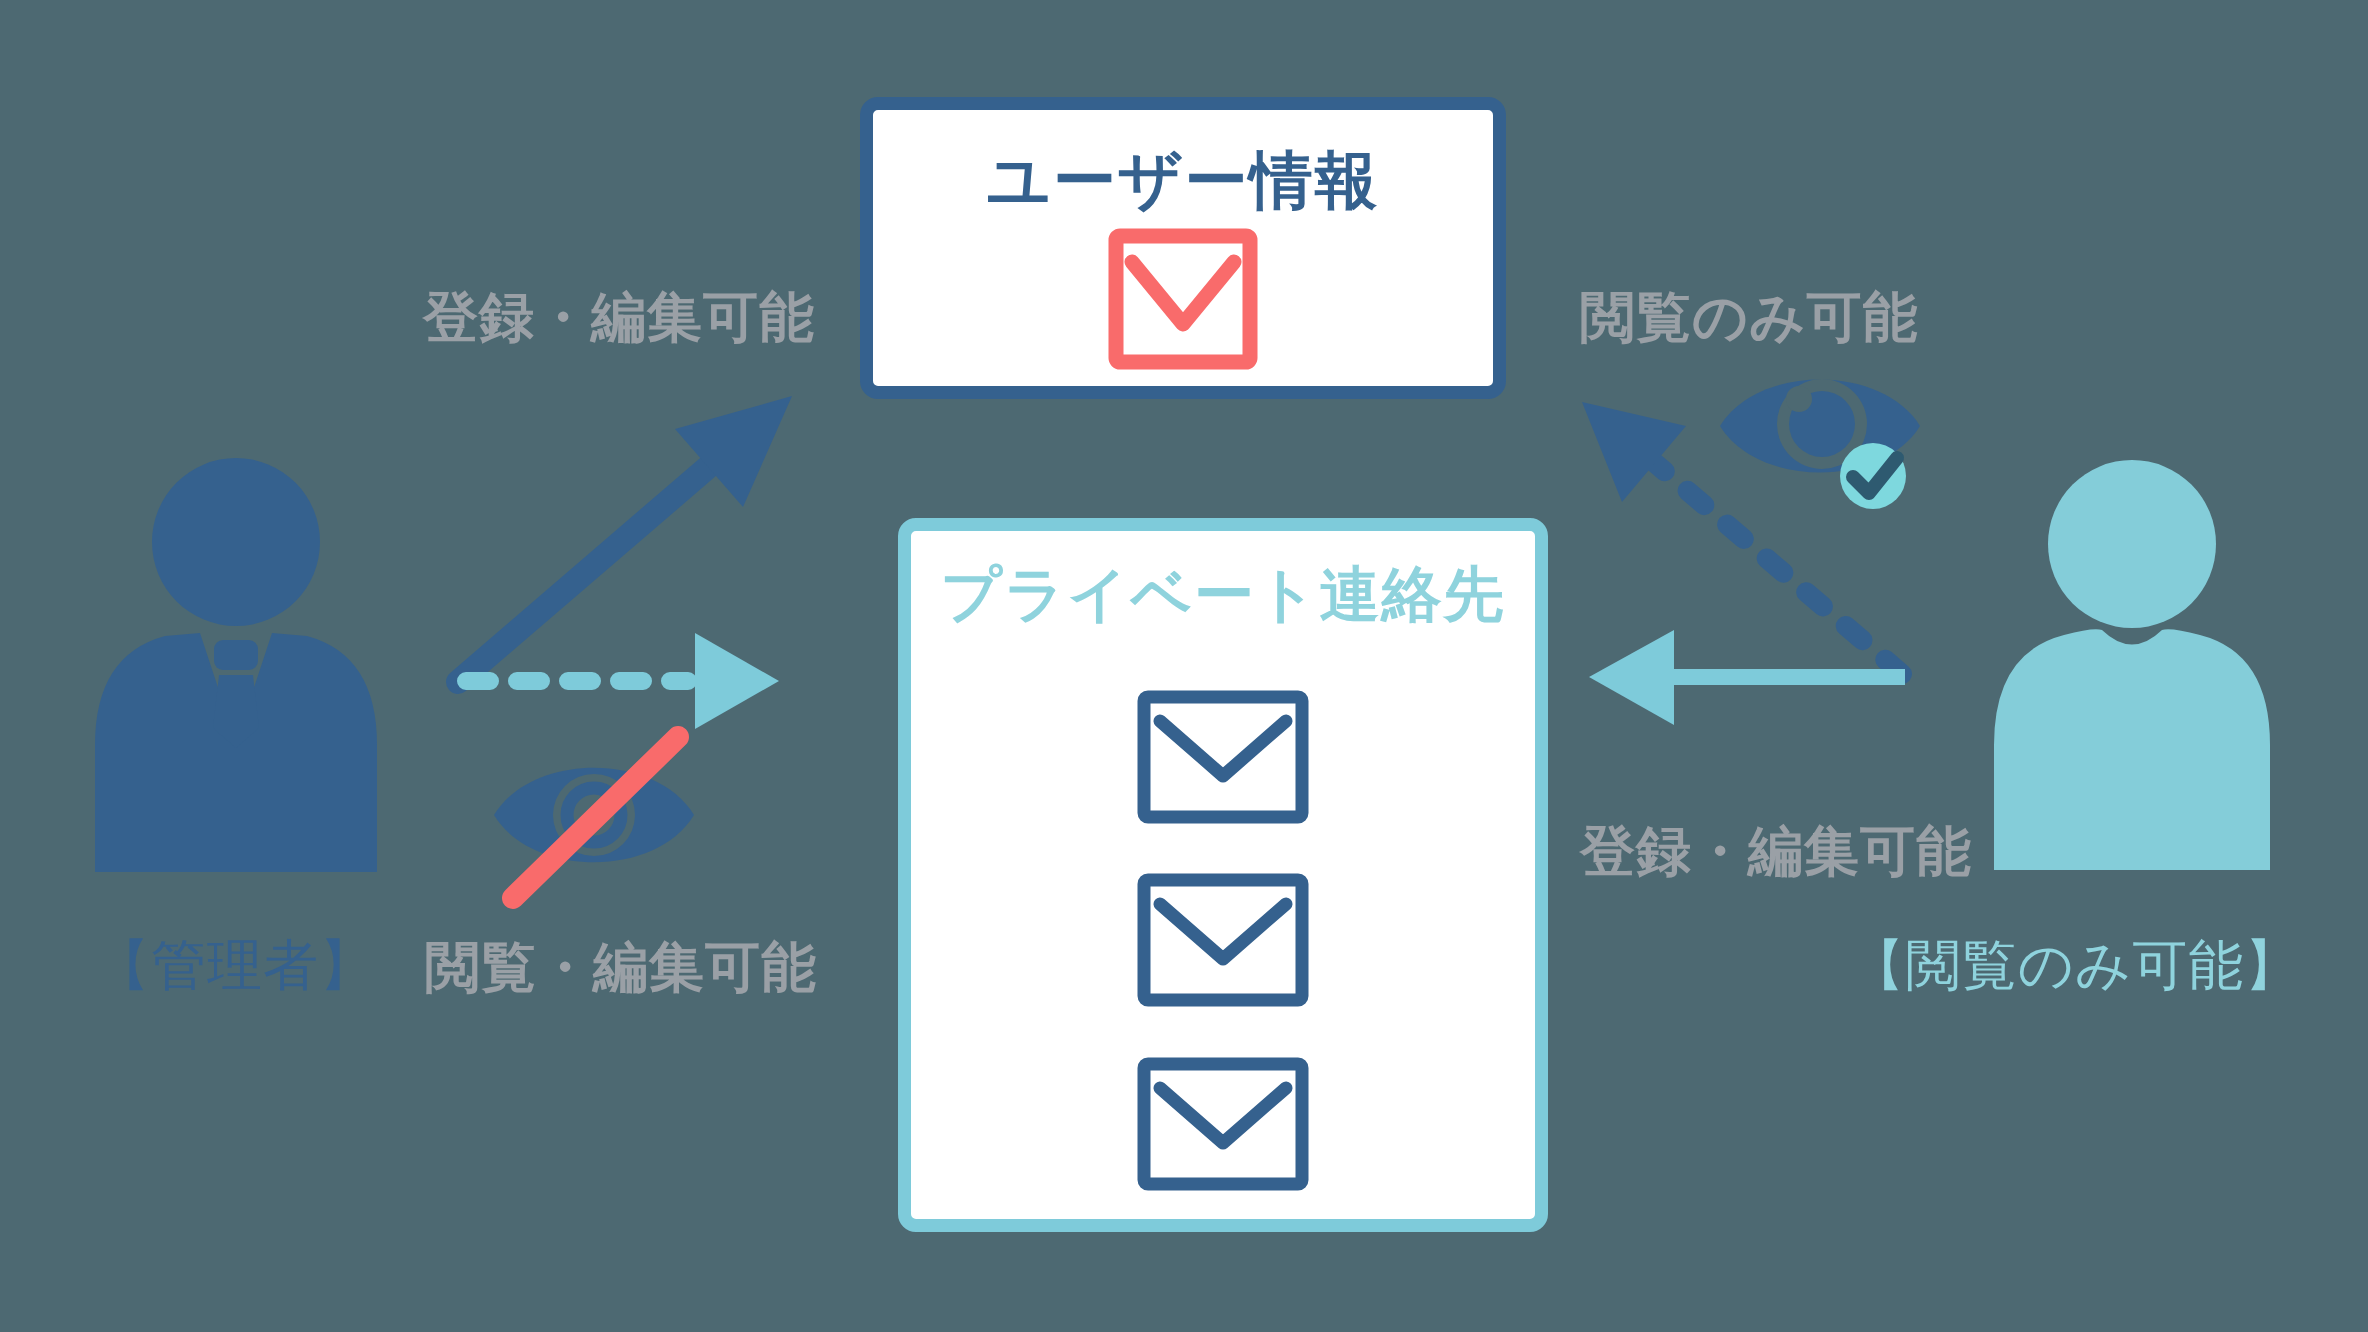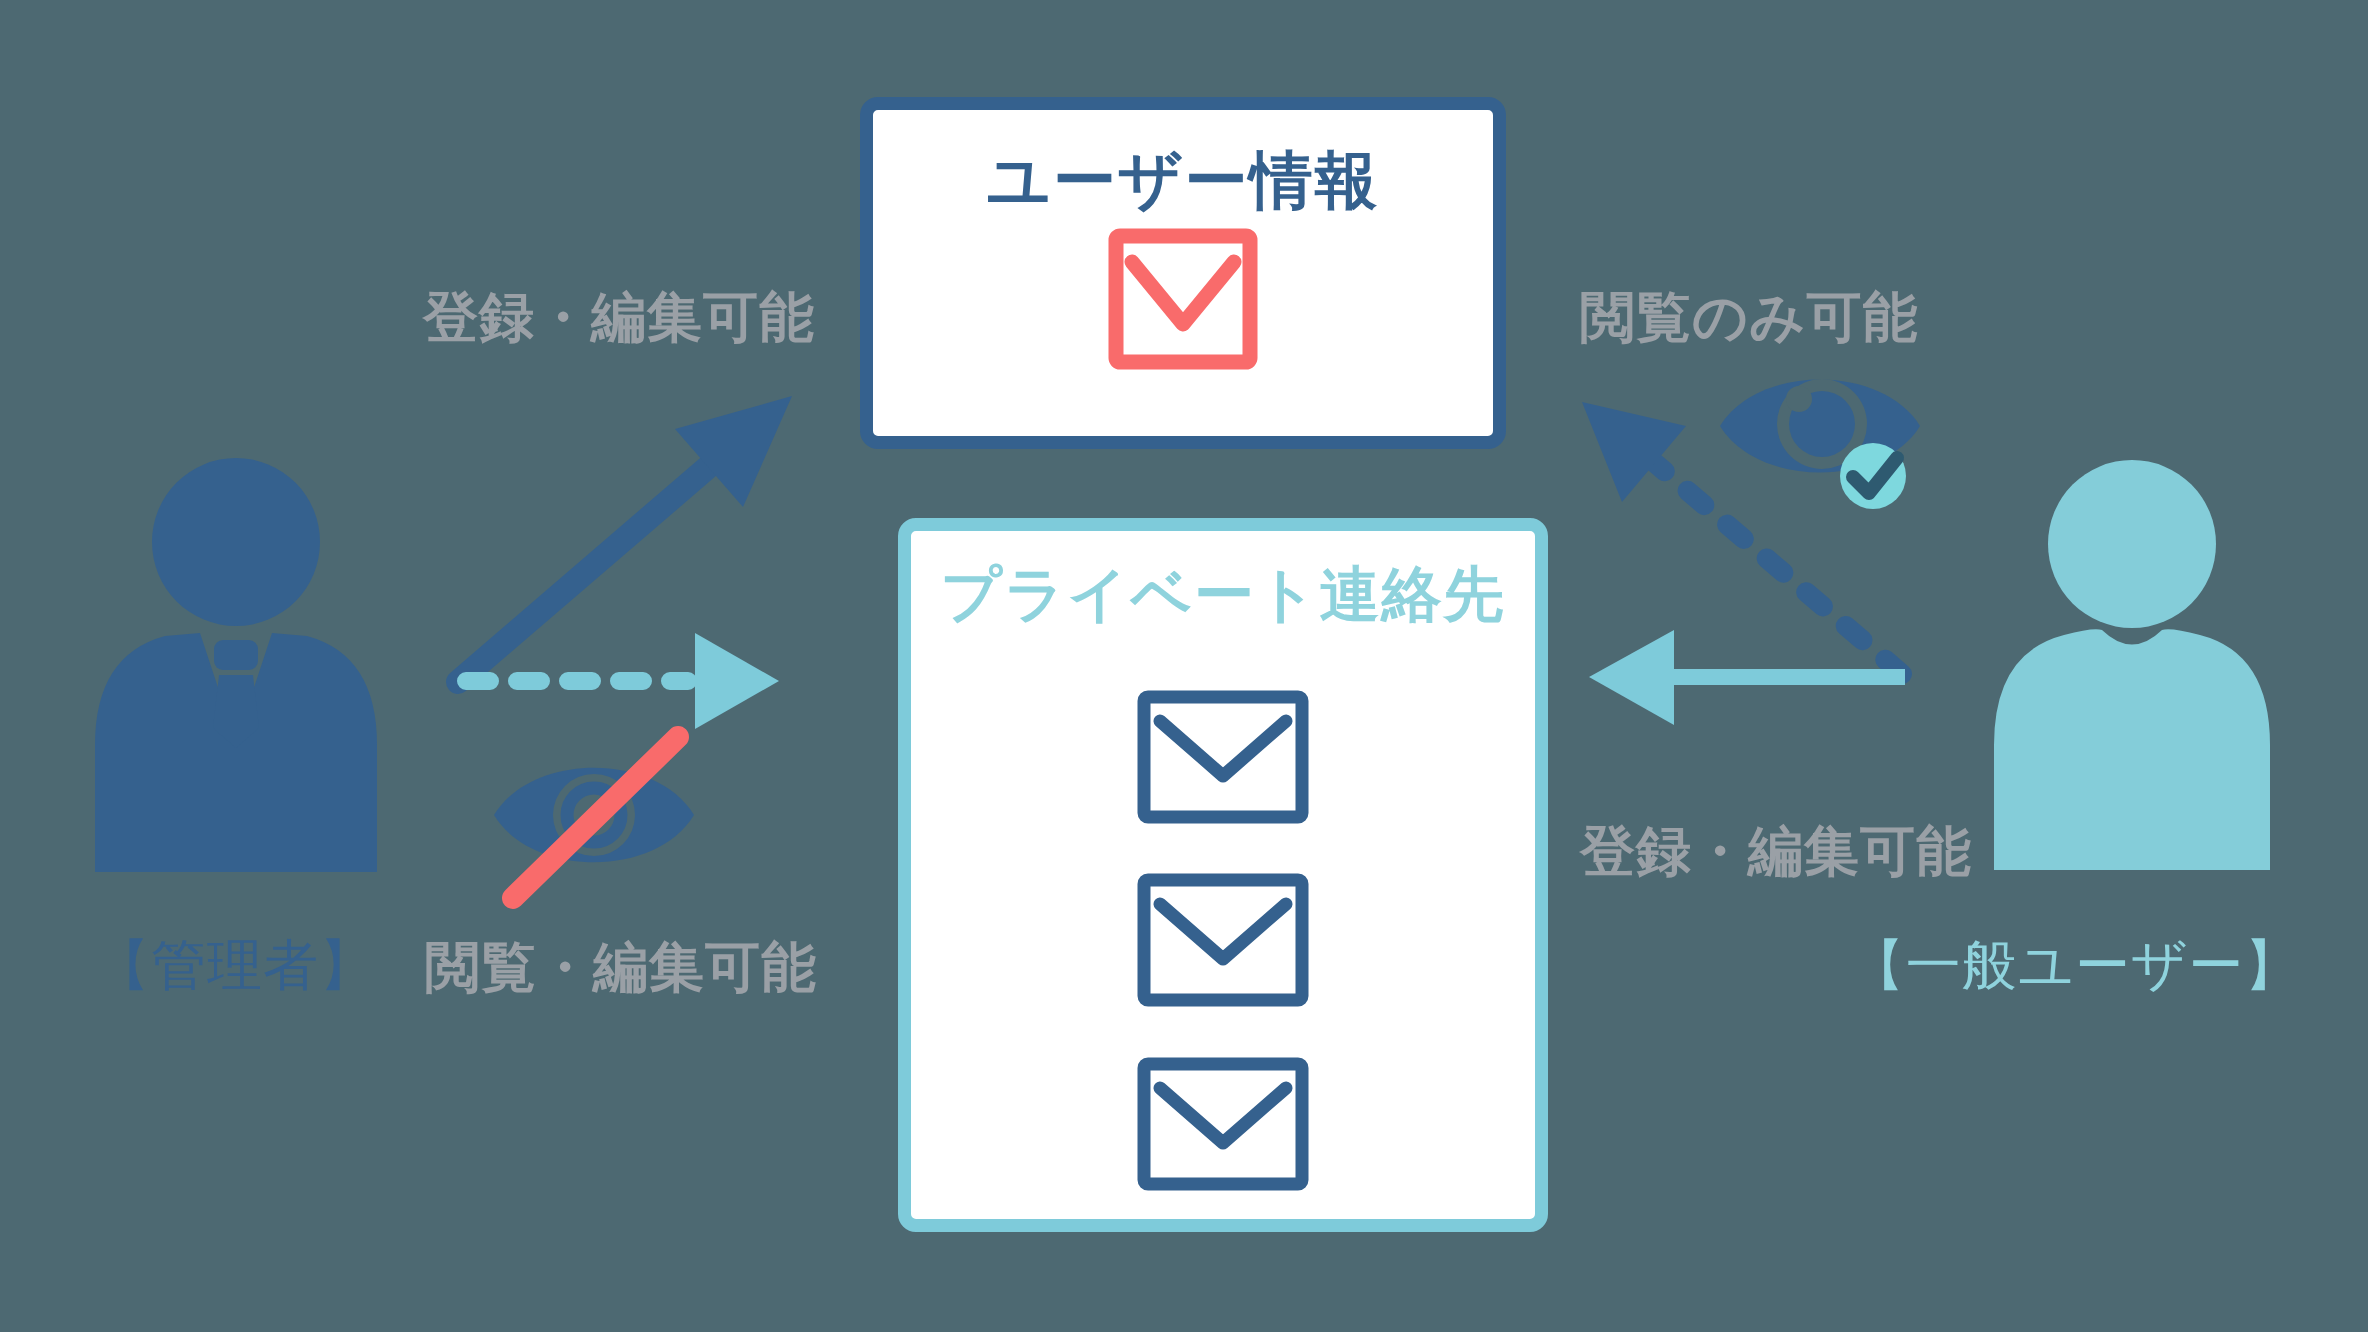--- a/index.html
+++ b/index.html
@@ -1,20 +1,20 @@
 <!DOCTYPE html>
 <html><head>
 <meta charset="utf-8">
 <style>
   html,body{margin:0;padding:0;background:#4d6972;}
   #canvas{position:relative;width:2368px;height:1332px;background:#4d6972;overflow:hidden;
           font-family:"Liberation Sans","DejaVu Sans",sans-serif;}
   .abs{position:absolute;}
   .box{position:absolute;background:#ffffff;box-sizing:border-box;border-radius:18px;}
-  .box.userinfo{left:860px;top:97px;width:646px;height:352px;border:13px solid #35618e;}
+  .box.userinfo{left:860px;top:97px;width:646px;height:302px;border:13px solid #35618e;}
   .box.private{left:898px;top:518px;width:650px;height:714px;border:13px solid #7ecbda;}
   .box-title{position:absolute;left:0;right:0;text-align:center;font-weight:bold;
              letter-spacing:2px;white-space:nowrap;}
   .userinfo .box-title{top:28px;font-size:63px;color:#35618e;}
   .private .box-title{top:24px;font-size:60px;color:#8fd3dd;}
   .center-x{left:50%;transform:translateX(-50%);}
   .label{position:absolute;font-weight:bold;font-size:55px;color:#9aa0a6;
          white-space:nowrap;letter-spacing:1px;}
   .actor-label{position:absolute;font-weight:normal;font-size:55px;white-space:nowrap;
                letter-spacing:1px;transform:translateX(-50%);}
@@ -73,21 +73,21 @@
       <rect x="129" y="190" width="44" height="30" rx="9" fill="#35618e"></rect>
       <polygon points="134,225 168,225 174,278 151,298 128,278" fill="#35618e"></polygon>
     </g>
   </svg>
   <div class="actor-label admin" style="left:235px;top:929px">【管理者】</div>
 
   <svg class="abs" style="left:1990px;top:455px" width="284" height="416" viewBox="0 0 284 416">
     <circle cx="142" cy="89" r="84" fill="#84cdd9"></circle>
     <path d="M4,415 L4,290 Q4,198 74,180 Q104,172 112,175 Q142,204 172,175 Q180,172 210,180 Q280,198 280,290 L280,415 Z" fill="#84cdd9"></path>
   </svg>
-  <div class="actor-label user" style="left:2075px;top:929px">【一般ユーザー】</div>
+  <div class="actor-label user" style="left:2075px;top:929px">【閲覧のみ可能】</div>
 
   <div class="box userinfo">
     <div class="box-title">ユーザー情報</div>
     <svg class="abs center-x" style="top:118px" width="150" height="142" viewBox="0 0 150 142">
       <rect x="8" y="8" width="134" height="126" rx="4" fill="#ffffff" stroke="#f96b6b" stroke-width="15"></rect>
       <polyline points="24,34 75,96 126,34" fill="none" stroke="#f96b6b" stroke-width="15" stroke-linecap="round" stroke-linejoin="round"></polyline>
     </svg>
   </div>
 
   <div class="box private">

